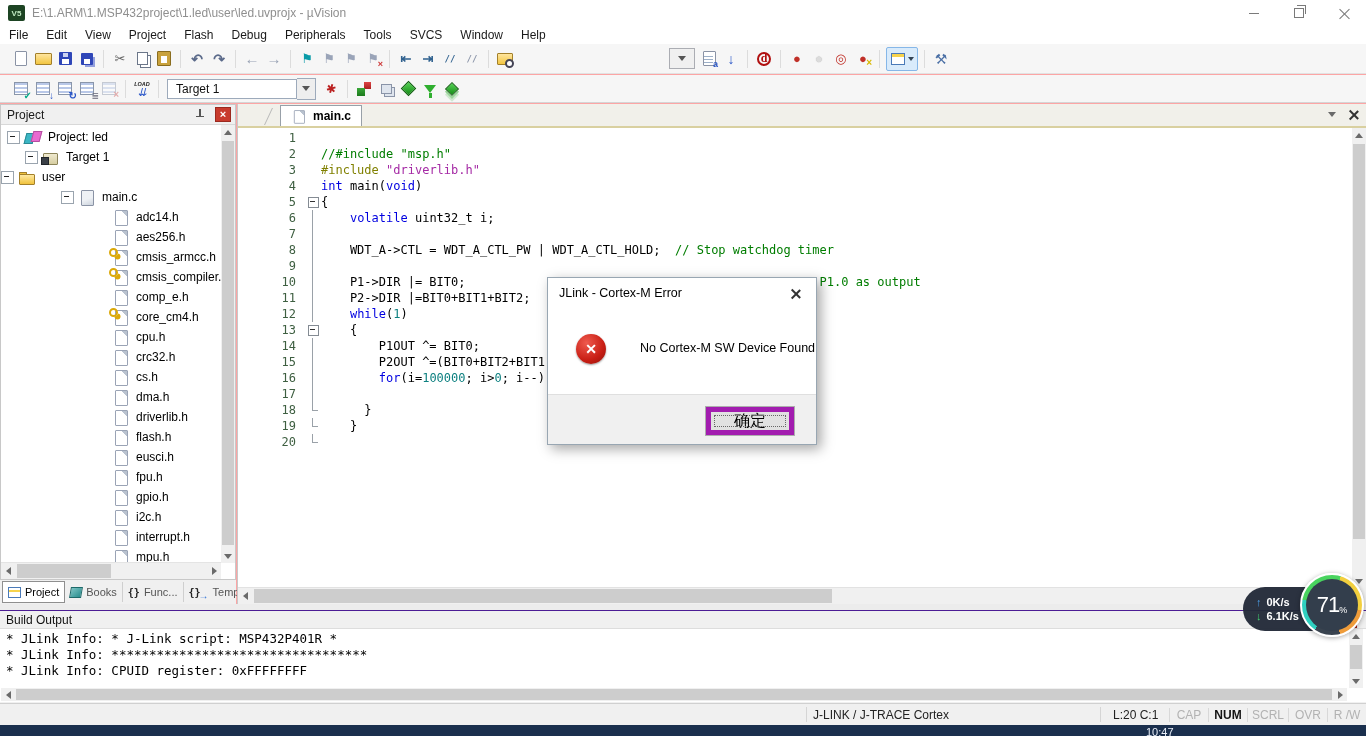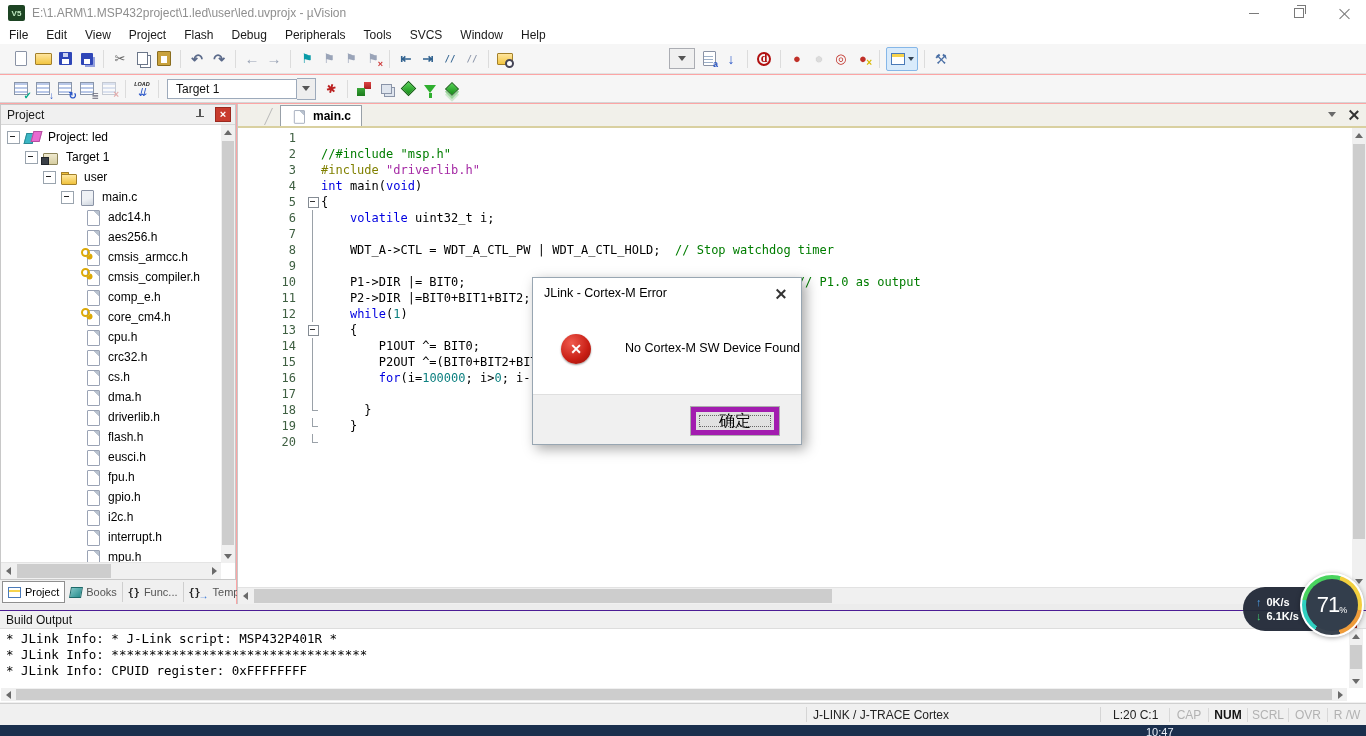--- a/index.html
+++ b/index.html
@@ -86,21 +86,21 @@
   
   #projpanel{position:absolute;left:0;top:104px;width:236px;height:476px;background:#fff;border:1px solid #c8c8c8;box-sizing:border-box}
   .phead{height:19px;background:#f0f0f0;border-bottom:1px solid #d8d8d8;display:flex;align-items:center;font-size:12px;color:#1a1a1a;padding-left:6px}
   .pinic{margin-left:auto;margin-right:10px;width:10px;height:11px;position:relative}
   .pinic::before{content:"";position:absolute;left:4px;top:0;width:2px;height:7px;background:#555}
   .pinic::after{content:"";position:absolute;left:1px;top:7px;width:8px;height:1px;background:#555}
   .redx{width:14px;height:13px;background:#c83b2e;border:1px solid #9b2a20;display:flex;align-items:center;justify-content:center;margin-right:4px}
   .redx::before{content:"×";color:#fff;font-size:11px;font-weight:bold;line-height:1}
   .tree{position:absolute;top:20px;left:0;right:14px;bottom:16px;overflow:hidden;font-size:12px;color:#000;padding-top:2px}
   .trow{height:20px;display:flex;align-items:center;white-space:nowrap}
-  .lv0{padding-left:6px}.lv1{padding-left:24px}.lv2{padding-left:42px}.lv3{padding-left:60px}.lv4{padding-left:84px}
+  .lv0{padding-left:6px}.lv1{padding-left:24px}.lv2{}.lv3{padding-left:60px}.lv4{padding-left:112px}
   .exp{flex:none;width:11px;height:11px;border:1px solid #9aa4ae;background:#fff;position:relative;margin-right:5px}
   .exp::before{content:"";position:absolute;left:2px;top:4px;width:5px;height:1px;background:#222}
   .tico{flex:none;width:16px;height:15px;position:relative;margin-right:7px}
   .t-proj::before{content:"";position:absolute;left:0;top:3px;width:7px;height:9px;background:#3bb6c4;border:1px solid #2a8a94;transform:skewX(-15deg)}
   .t-proj::after{content:"";position:absolute;left:7px;top:1px;width:7px;height:9px;background:#e86ad0;border:1px solid #b44fa0;transform:skewX(-15deg)}
   .t-target::before{content:"";position:absolute;left:0;top:3px;width:13px;height:10px;background:linear-gradient(#efe9cf,#d6cda1);border:1px solid #8c8459;border-radius:1px}
   .t-target::after{content:"";position:absolute;left:-2px;bottom:0;width:6px;height:6px;background:#3a3f46;border:1px solid #20242a}
   .t-folder::before{content:"";position:absolute;left:0;top:2px;width:6px;height:3px;background:#f0c23c;border:1px solid #a3802a;border-bottom:none;border-radius:1px 1px 0 0}
   .t-folder::after{content:"";position:absolute;left:0;top:4px;width:14px;height:9px;background:linear-gradient(#ffe9a2,#f0c23c);border:1px solid #a3802a;border-radius:1px}
   .t-filec::before{content:"";position:absolute;left:2px;top:0;width:11px;height:14px;background:linear-gradient(160deg,#eef1f5 55%,#cdd4dd);border:1px solid #8a93a5;border-radius:1px}
@@ -164,21 +164,21 @@
   .ssep{position:absolute;top:3px;width:1px;height:15px;background:#d5d5d5}
   .sb-debugger{position:absolute;left:813px;top:4px;color:#222}
   .sb-pos{position:absolute;left:1113px;top:4px;color:#222}
   .sflags{position:absolute;right:0;top:0;height:22px;display:flex;align-items:center}
   .sflag{min-width:30px;text-align:center;border-left:1px solid #d8d8d8;color:#b2b2b2;padding:0 4px}
   .sflag.on{color:#141414;font-weight:bold}
   
   #taskbar{position:absolute;left:0;top:725px;width:100%;height:11px;background:#1a2f4d;overflow:hidden}
   .clock{position:absolute;left:1146px;top:1px;color:#e8eef8;font-size:11px}
   
-  #dlg{position:absolute;left:532px;top:277px;width:270px;height:168px;background:#fff;border:1px solid #98a6b2;box-shadow:4px 4px 12px rgba(0,0,0,.35);z-index:50;font-size:12.5px;box-sizing:border-box}
+  #dlg{position:absolute;left:547px;top:277px;width:270px;height:168px;background:#fff;border:1px solid #98a6b2;box-shadow:4px 4px 12px rgba(0,0,0,.35);z-index:50;font-size:12.5px;box-sizing:border-box}
   .dtitle{position:absolute;top:0;left:0;right:0;height:29px;display:flex;align-items:center;padding-left:11px;color:#000}
   .dclose{position:absolute;right:0;top:0;width:42px;height:29px;display:flex;align-items:center;justify-content:center}
   .erricon{position:absolute;left:28px;top:56px;width:30px;height:30px;border-radius:50%;background:radial-gradient(circle at 35% 30%,#ef5a4e,#c81e14 60%,#8f120b);box-shadow:0 1px 2px rgba(0,0,0,.4);display:flex;align-items:center;justify-content:center}
   .erricon::before{content:"✕";color:#fff;font-weight:bold;font-size:14px}
   .dmsg{position:absolute;left:92px;top:63px;color:#000}
   .dfoot{position:absolute;left:0;right:0;top:116px;bottom:0;background:#f0f0f0;border-top:1px solid #dfdfdf}
   .okbtn{position:absolute;right:22px;top:12px;width:88px;height:28px;background:#e1e1e1;border:5px solid #a21caf;box-shadow:0 0 0 1px #adadad;display:flex;align-items:center;justify-content:center;font-size:16px;color:#000;box-sizing:border-box}
   .okbtn::after{content:"";position:absolute;inset:3px;border:1px dotted #666}
   
   #netpill{position:absolute;left:1243px;top:587px;width:96px;height:44px;border-radius:22px;background:rgba(34,42,56,.96);z-index:60;color:#fff;font-size:11px;display:flex;flex-direction:column;justify-content:center;padding-left:13px;box-sizing:border-box;gap:2px}

